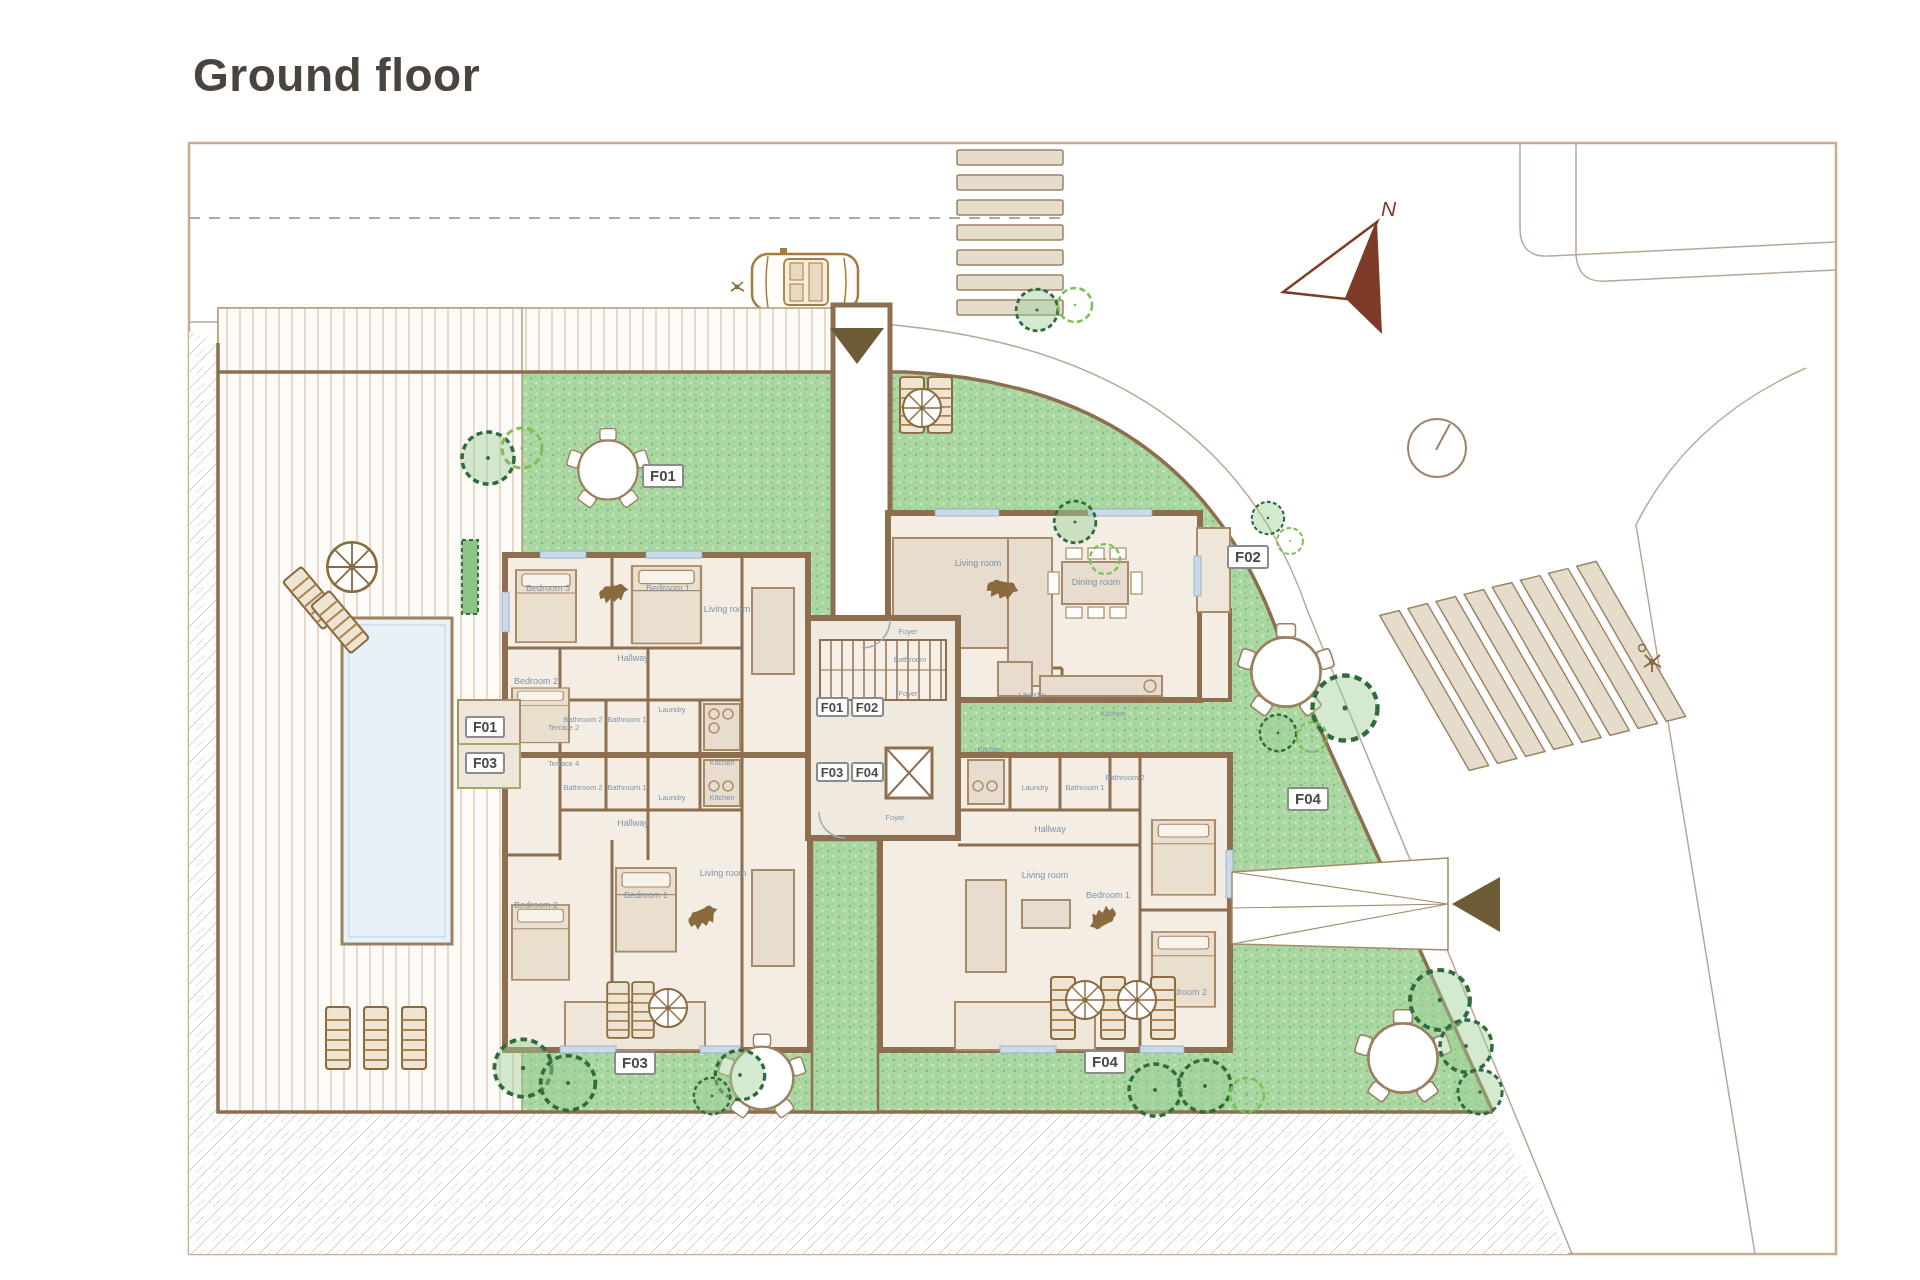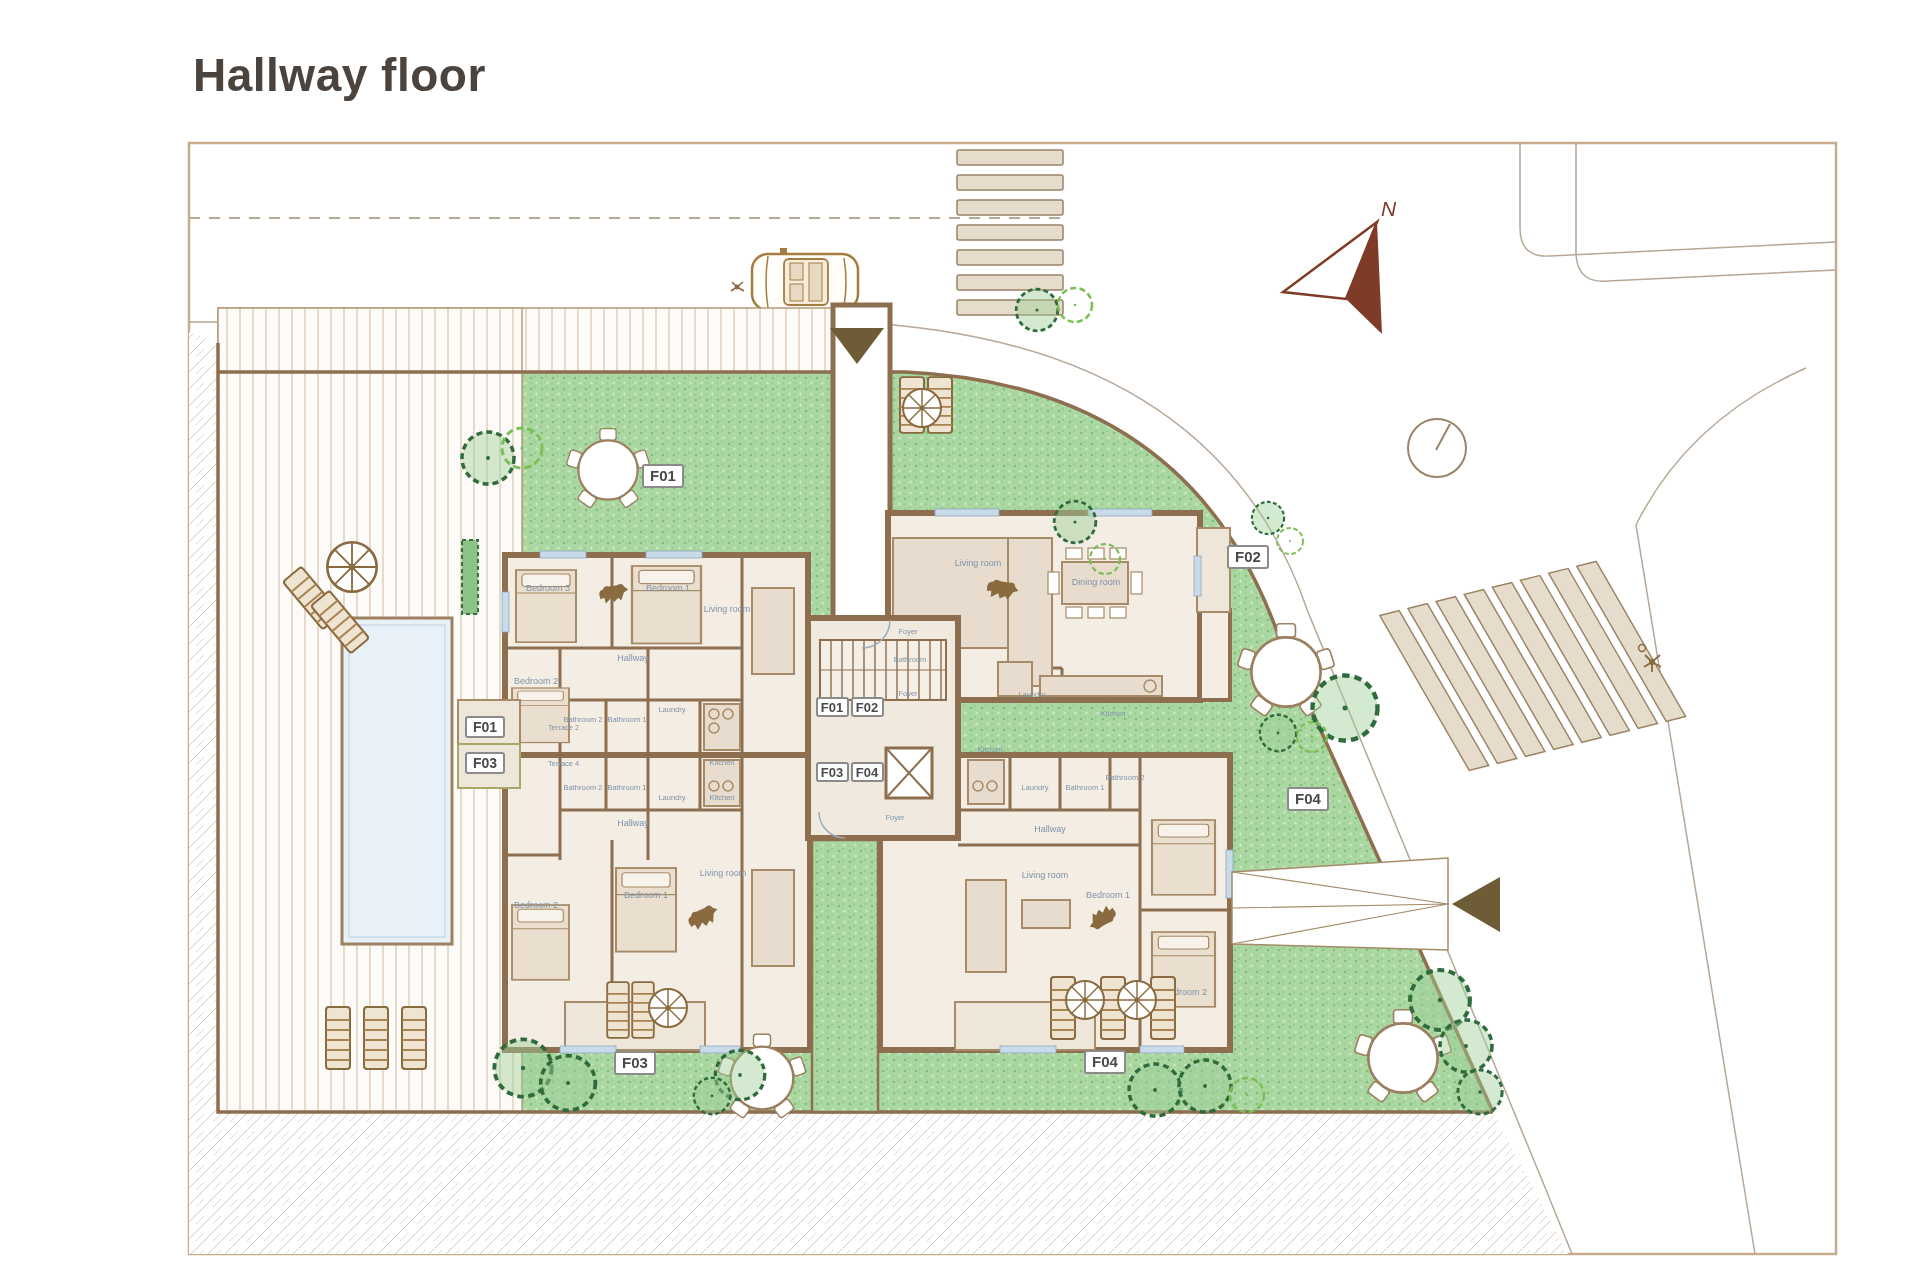--- a/index.html
+++ b/index.html
@@ -8,21 +8,21 @@
   .title{position:absolute;left:193px;top:48px;font-size:46px;font-weight:bold;color:#4b443e;letter-spacing:.5px;}
   text{font-family:"Liberation Sans",sans-serif;}
   .roomlbl{fill:#7e93aa;font-size:9px;}
   .bandlbl{fill:#7e93aa;font-size:7.5px;}
   .badge{fill:#4a4a4a;font-weight:bold;}
 </style>
 </head>
 <body>
 
 <div class="stage">
-  <div class="title">Hallway floor</div>
+  <div class="title">Ground floor</div>
 
   <svg width="1920" height="1280" viewBox="0 0 1920 1280">
     <defs>
       <pattern id="pav" width="13" height="13" patternUnits="userSpaceOnUse">
         <rect width="13" height="13" fill="#fdfbf7"></rect>
         <line x1="6" y1="0" x2="6" y2="13" stroke="#d6c5b0" stroke-width="1.2"></line>
       </pattern>
       <pattern id="hatch" width="17" height="17" patternUnits="userSpaceOnUse">
         <rect width="17" height="17" fill="#ffffff"></rect>
         <path d="M-3,20 L20,-3" stroke="#cfc9c2" stroke-width="1"></path>

